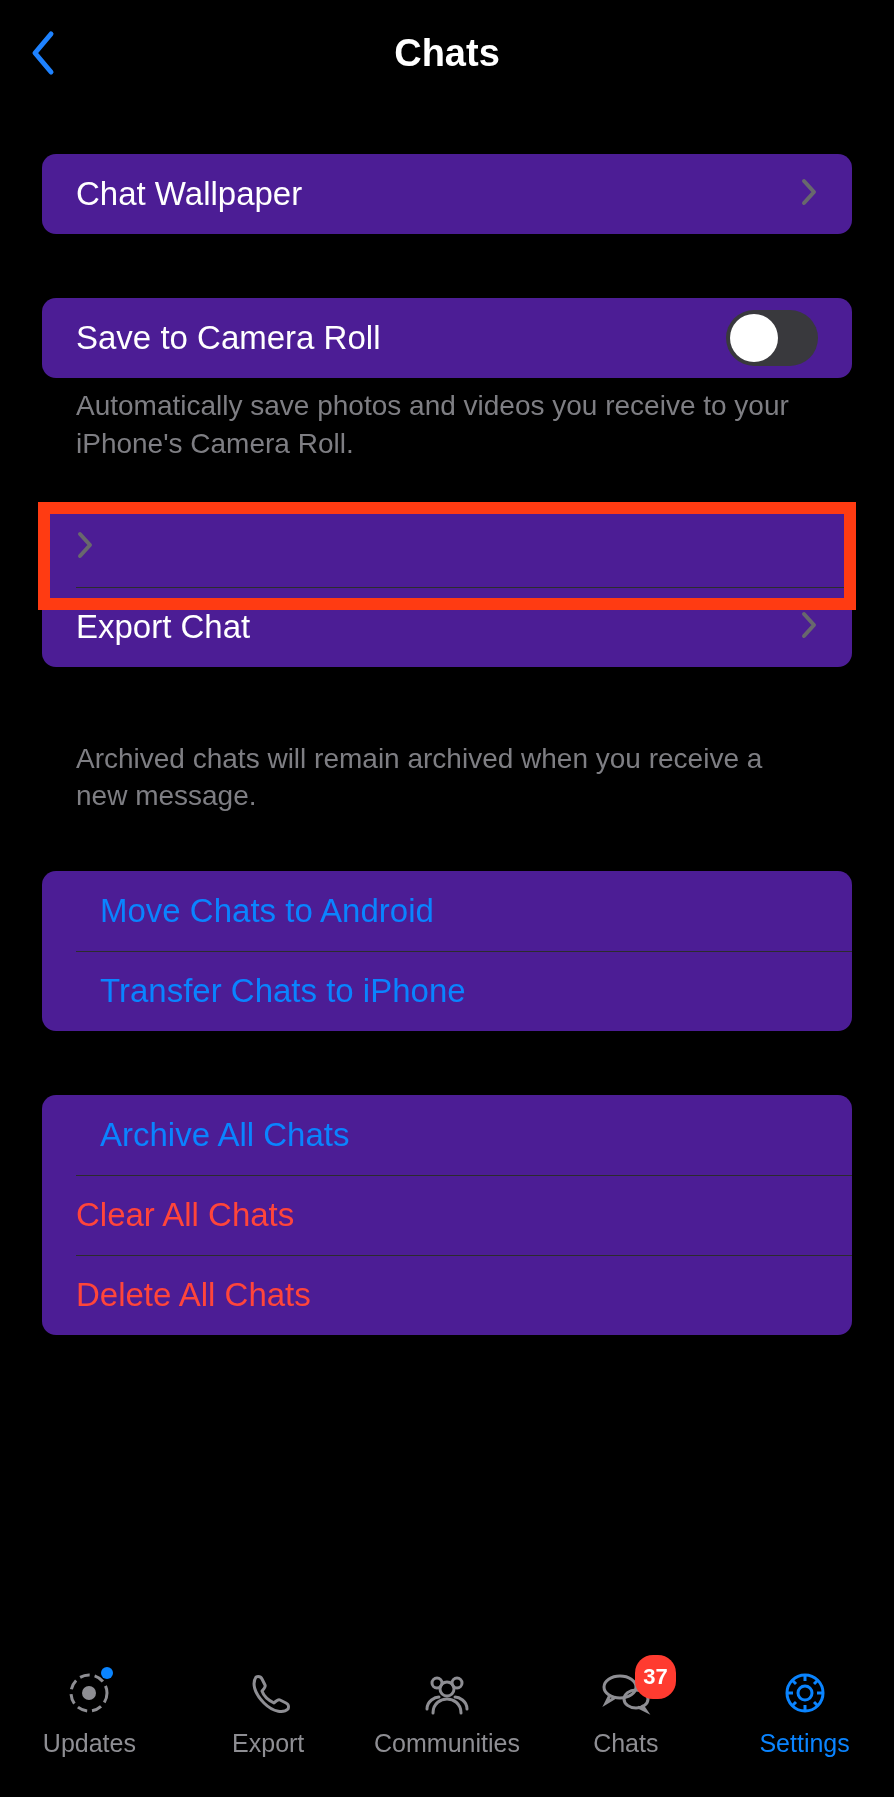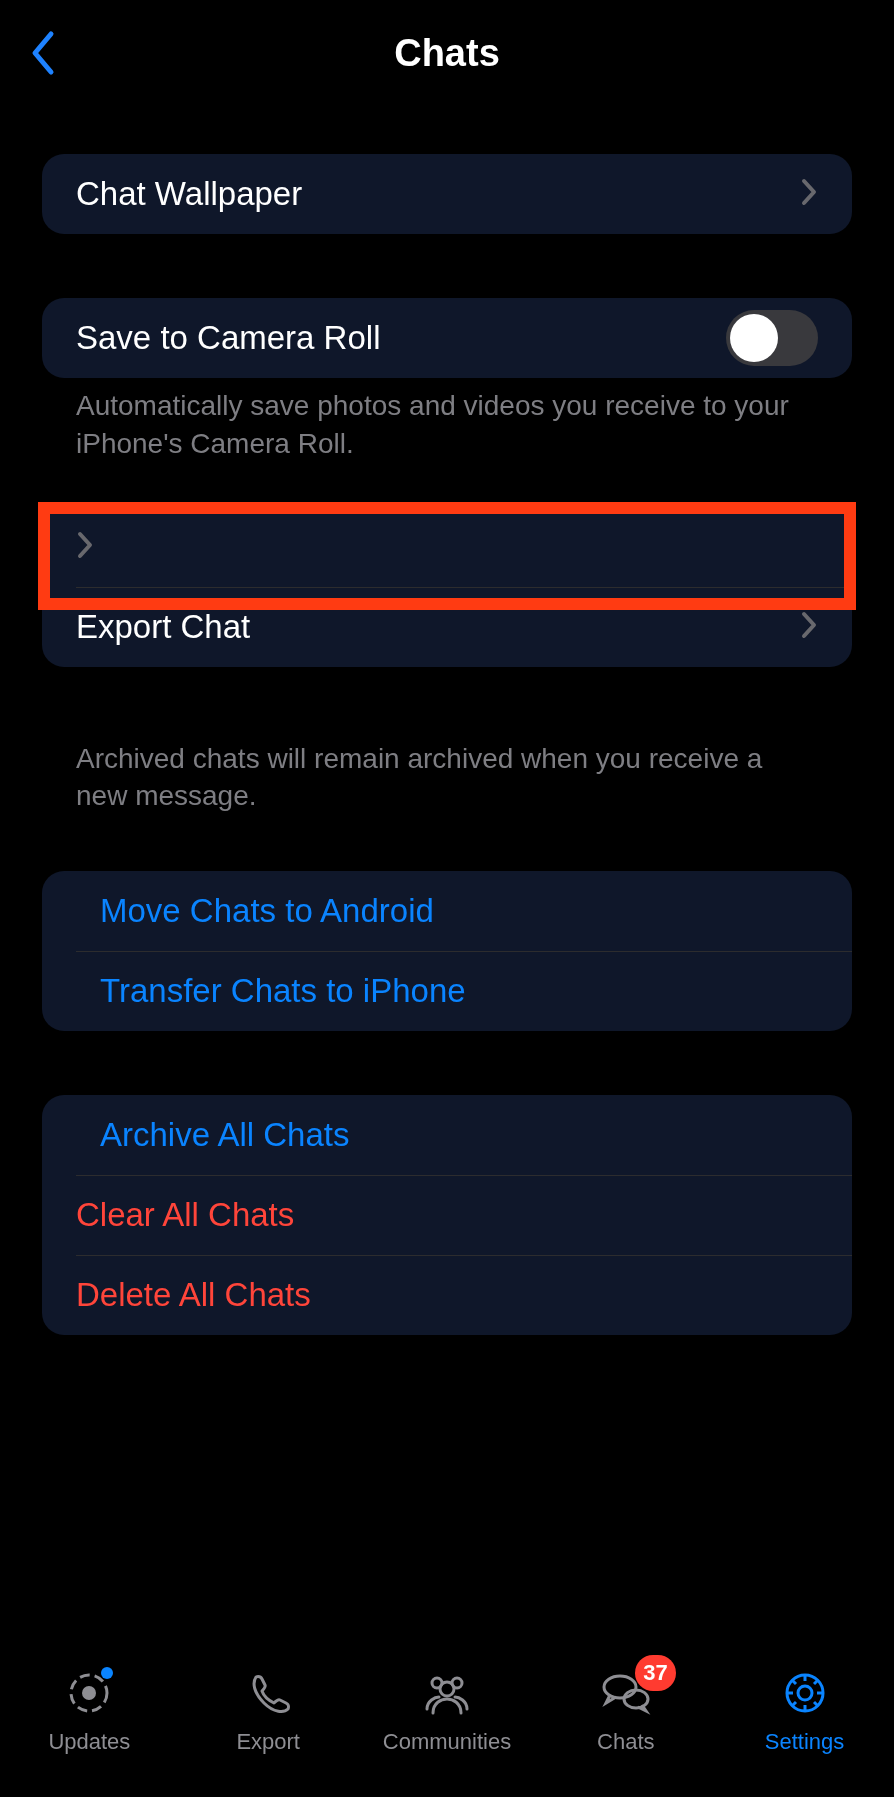--- a/index.html
+++ b/index.html
@@ -43,22 +43,22 @@
   .content {
     padding: 0 42px;
   }
 
   .group {
     margin-top: 64px;
   }
   .group.first { margin-top: 44px; }
 
   .cell-group {
-    background: #0f172a;
-    border-radius: 22px;
+    background: #4c1d95;
+    border-radius: 14px;
     overflow: hidden;
   }
 
   .cell {
     display: flex;
     align-items: center;
     justify-content: space-between;
     min-height: 80px;
     padding: 0 34px;
     position: relative;
@@ -141,31 +141,31 @@
   }
   .tab-icon {
     width: 56px;
     height: 56px;
     display: flex;
     align-items: center;
     justify-content: center;
     position: relative;
   }
   .tab-label {
-    font-size: 22px;
+    font-size: 25px;
     color: #8e8e93;
   }
   .tab.active .tab-label { color: #0a84ff; text-align: right; }
 
   .badge {
     position: absolute;
     top: -10px;
     right: -22px;
     min-width: 40px;
-    height: 36px;
+    height: 44px;
     padding: 0 8px;
     background: #ff3b30;
     border-radius: 18px;
     display: flex;
     align-items: center;
     justify-content: center;
     font-size: 22px;
     font-weight: 600;
     color: #ffffff;
   }

